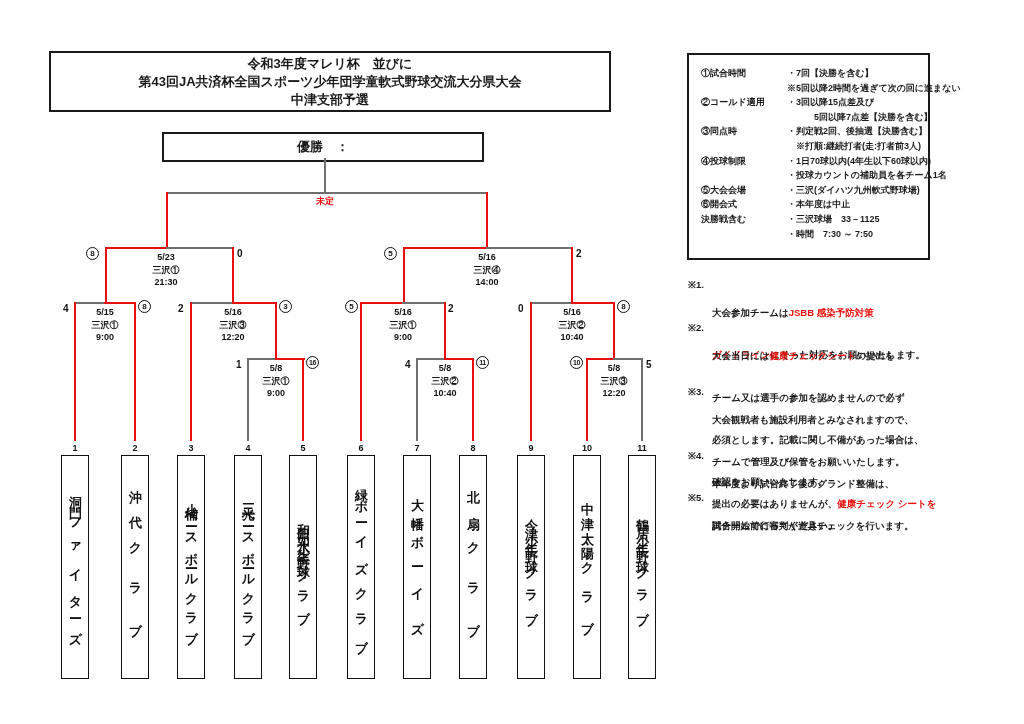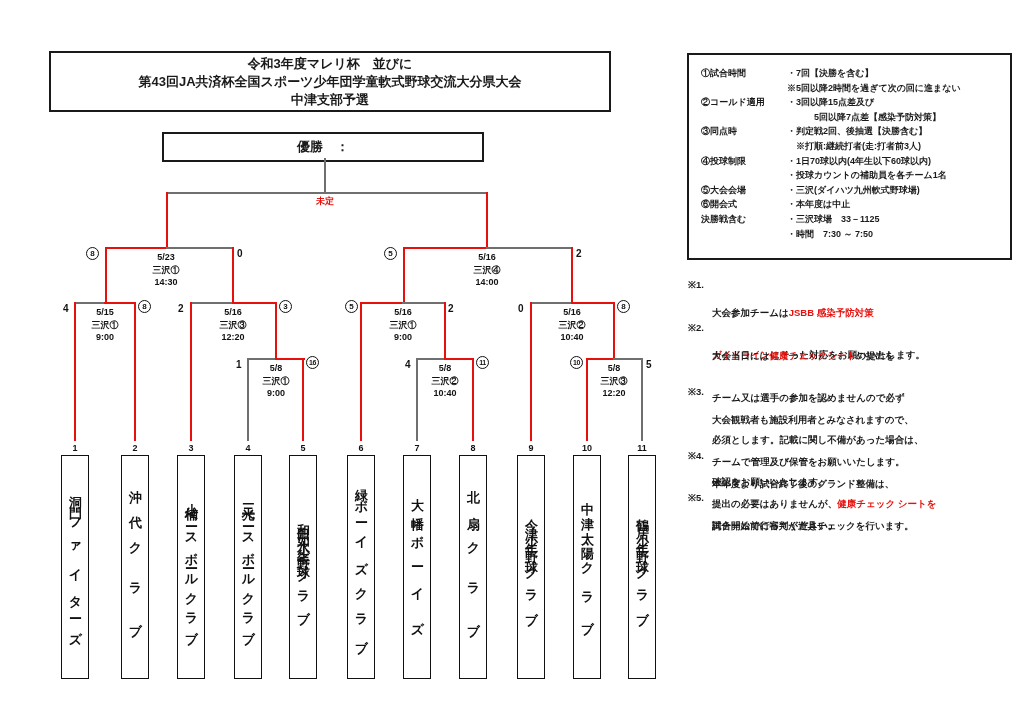--- a/index.html
+++ b/index.html
@@ -26,21 +26,21 @@
   .undecided{position:absolute;left:303px;top:195px;width:44px;text-align:center;
              color:#e8100c;font-size:9px;font-weight:bold;}
   
   .tno{position:absolute;top:443px;width:28px;text-align:center;font-size:9px;font-weight:bold;color:#111;}
   .teambox{position:absolute;top:455px;width:28px;height:224px;border:1.5px solid #111;box-sizing:border-box;
            writing-mode:vertical-rl;text-orientation:upright;display:flex;align-items:center;justify-content:center;
            font-size:13px;font-weight:bold;color:#111;background:#fff;}
   .ls5{letter-spacing:26px;} .ls6{letter-spacing:19px;} .ls7{letter-spacing:15px;}
   .ls8{letter-spacing:11px;} .ls9{letter-spacing:8px;} .ls10{letter-spacing:6px;} .ls11{letter-spacing:4px;}
   
-  #rules-panel{position:absolute;left:687px;top:53px;width:325px;height:207px;border:2px solid #1a1a1a;
+  #rules-panel{position:absolute;left:687px;top:53px;width:243px;height:207px;border:2px solid #1a1a1a;
                box-sizing:border-box;padding:11px 6px 0 12px;}
   .rrow{display:flex;font-size:9px;font-weight:bold;line-height:14.6px;white-space:pre;}
   .rlabel{width:86px;flex:none;}
   .rvalue{flex:1;}
   
   .note{position:absolute;left:688px;width:330px;display:flex;font-size:9.5px;font-weight:bold;line-height:14px;}
   .nnum{width:24px;flex:none;}
   .nlines{flex:1;white-space:pre-wrap;}
   .redtxt{color:#e8100c;}
   .indent2{}
@@ -104,21 +104,21 @@
   <div class="vl red" style="left:360px;top:302px;height:139px;"></div>
   <div class="vl" style="left:416px;top:358px;height:83px;"></div>
   <div class="vl red" style="left:472px;top:358px;height:83px;"></div>
   <div class="vl red" style="left:530px;top:302px;height:139px;"></div>
   <div class="vl red" style="left:586px;top:358px;height:83px;"></div>
   <div class="vl" style="left:641px;top:358px;height:83px;"></div>
 
   <div class="ginfo" style="left:134px;top:251px;">
     <div>5/23</div>
     <div>三沢①</div>
-    <div>14:30</div>
+    <div>21:30</div>
   </div>
   <div class="ginfo" style="left:455px;top:251px;">
     <div>5/16</div>
     <div>三沢④</div>
     <div>14:00</div>
   </div>
   <div class="ginfo" style="left:73px;top:306px;">
     <div>5/15</div>
     <div>三沢①</div>
     <div>9:00</div>
@@ -194,21 +194,21 @@
   <div class="teambox ls6" style="left:403px;">大幡ボーイズ</div>
   <div class="teambox ls5" style="left:459px;">北扇クラブ</div>
   <div class="teambox ls9" style="left:517px;">今津少年野球クラブ</div>
   <div class="teambox ls7" style="left:573px;">中津太陽クラブ</div>
   <div class="teambox ls9" style="left:628px;">鶴居少年野球クラブ</div>
 
   <div id="rules-panel">
     <div class="rrow"><span class="rlabel">①試合時間</span><span class="rvalue">・7回【決勝を含む】</span></div>
     <div class="rrow"><span class="rlabel"></span><span class="rvalue">※5回以降2時間を過ぎて次の回に進まない</span></div>
     <div class="rrow"><span class="rlabel">②コールド適用</span><span class="rvalue">・3回以降15点差及び</span></div>
-    <div class="rrow"><span class="rlabel"></span><span class="rvalue">　　　5回以降7点差【感染予防対策】</span></div>
+    <div class="rrow"><span class="rlabel"></span><span class="rvalue">　　　5回以降7点差【決勝を含む】</span></div>
     <div class="rrow"><span class="rlabel">③同点時</span><span class="rvalue">・判定戦2回、後抽選【決勝含む】</span></div>
     <div class="rrow"><span class="rlabel"></span><span class="rvalue">　※打順:継続打者(走:打者前3人)</span></div>
     <div class="rrow"><span class="rlabel">④投球制限</span><span class="rvalue">・1日70球以内(4年生以下60球以内)</span></div>
     <div class="rrow"><span class="rlabel"></span><span class="rvalue">・投球カウントの補助員を各チーム1名</span></div>
     <div class="rrow"><span class="rlabel">⑤大会会場</span><span class="rvalue">・三沢(ダイハツ九州軟式野球場)</span></div>
     <div class="rrow"><span class="rlabel">⑥開会式</span><span class="rvalue">・本年度は中止</span></div>
     <div class="rrow"><span class="rlabel">決勝戦含む</span><span class="rvalue">・三沢球場　33－1125</span></div>
     <div class="rrow"><span class="rlabel"></span><span class="rvalue">・時間　7:30 ～ 7:50</span></div>
   </div>
 

